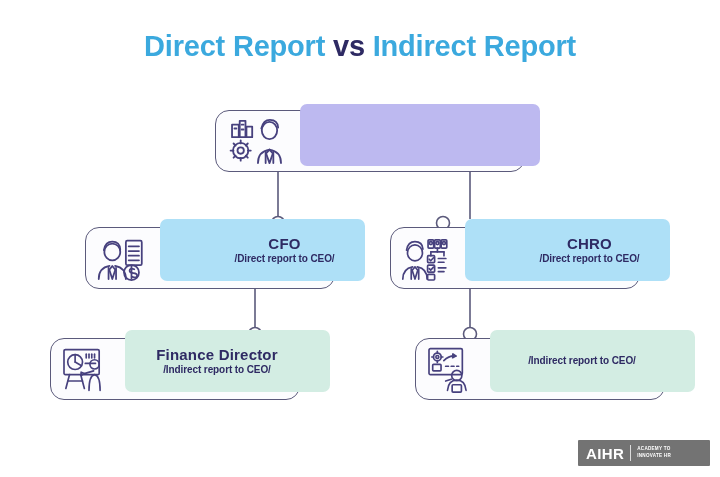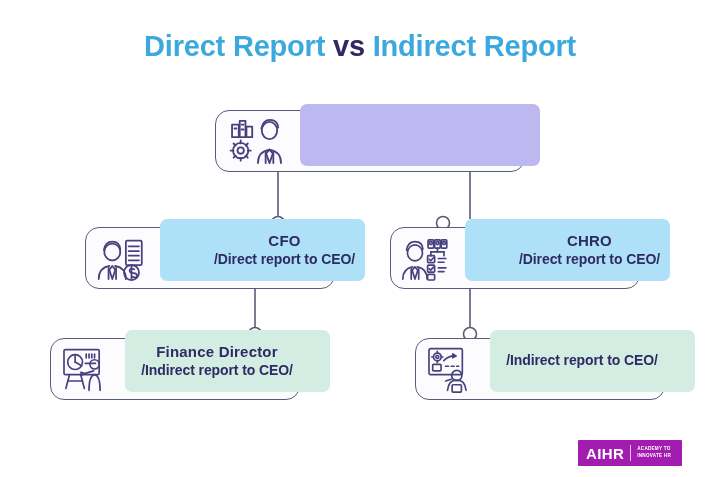--- a/index.html
+++ b/index.html
@@ -84,21 +84,21 @@
     text-align: center;
     color: #2E2A63;
     line-height: 1.28;
   }
   .node-role {
     font-size: 15px;
     font-weight: bold;
     letter-spacing: 0.2px;
   }
   .node-rel {
-    font-size: 14px;
+    font-size: 10px;
     font-weight: bold;
     letter-spacing: -0.1px;
   }
 
   
   #node-ceo { left: 215px; top: 110px; width: 310px; height: 62px; }
   #node-ceo .node-fill {
     left: 85px; top: -6px; width: 240px; height: 62px;
     background: #BDB9F0;
   }
@@ -128,23 +128,23 @@
   #node-finance-director { left: 50px; }
   #node-hr-director { left: 415px; }
 
   .node-icon svg { display: block; }
 
   
   #aihr-logo {
     position: absolute;
     left: 578px;
     top: 440px;
-    width: 104px;
+    width: 132px;
     height: 26px;
-    background: #a21caf;
+    background: #737373;
     border-radius: 1px;
     display: flex;
     align-items: center;
     padding: 8px 8px;
     box-sizing: border-box;
   }
   #aihr-logo-mark {
     font-size: 15px;
     font-weight: bold;
     color: #ffffff;

